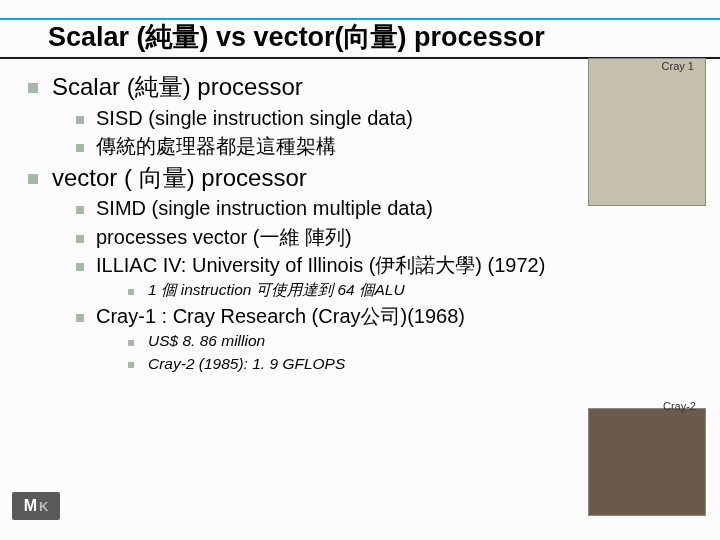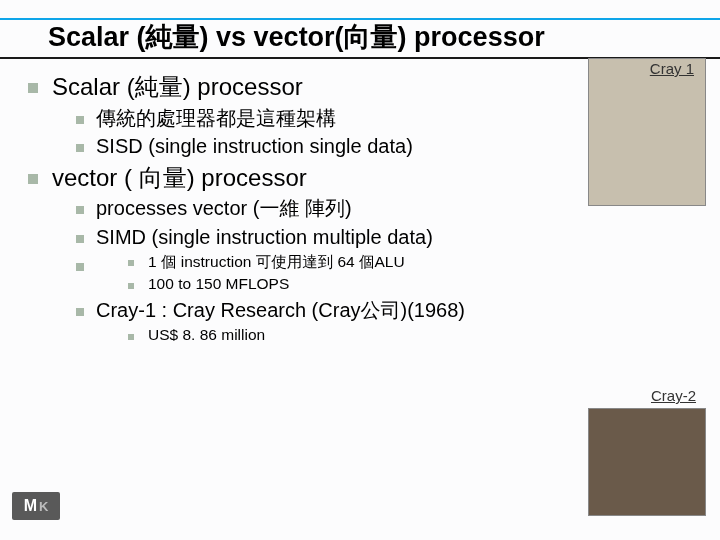--- a/index.html
+++ b/index.html
@@ -28,33 +28,33 @@
     content: "";
     position: absolute;
     left: 2px; top: 0.55em;
     width: 8px; height: 8px;
     background: #a8b8a8;
   }
   .lvl1 > li { font-size: 24px; padding-left: 26px; }
   .lvl1 > li::before { width: 10px; height: 10px; top: 0.5em; }
   .lvl2 { margin-left: 22px; }
   .lvl2 > li { font-size: 20px; }
-  .lvl3 { margin-left: 30px; }
+  .lvl3 { margin-left: 30px; font-style: italic; }
   .lvl3 > li { font-size: 15.5px; }
   .lvl3 > li::before { width: 6px; height: 6px; }
   .img-box {
     position: absolute;
     background: #c7bfae;
     border: 1px solid #888;
   }
   .img1 { right: 14px; top: 58px; width: 118px; height: 148px; }
   .img2 { right: 14px; bottom: 24px; width: 118px; height: 108px; background:#6a5a4a; }
-  .img-caption { position:absolute; font-size:15px; color:#333;text-decoration:underline; }
+  .img-caption { position:absolute; font-size:11px; color:#333; }
   .cap1 { right: 26px; top: 60px; }
-  .cap2 { right: 24px; bottom: 136px; }
+  .cap2 { right: 24px; bottom: 128px; }
   .logo {
     position: absolute;
     left: 12px; bottom: 20px;
     width: 48px; height: 28px;
     background: #595959;
     color: #fff;
     font-weight: bold;
     font-size: 16px;
     display: flex; align-items: center; justify-content: center;
     border-radius: 2px;
@@ -65,39 +65,40 @@
 <body>
 
 <div class="slide">
   <div class="title">Scalar (純量)  vs vector(向量) processor</div>
 
   <div class="content">
     <ul class="lvl1">
       <li>
         <span>Scalar (純量) processor</span>
         <ul class="lvl2">
+          <li>SISD (single instruction single data)</li>
           <li>傳統的處理器都是這種架構</li>
-          <li>SISD (single instruction single data)</li>
         </ul>
       </li>
       <li>
         <span>vector ( 向量) processor</span>
         <ul class="lvl2">
+          <li>SIMD (single instruction multiple data)</li>
           <li>processes vector (一維 陣列)</li>
-          <li>SIMD (single instruction multiple data)</li>
           <li>
+            <span>ILLIAC IV: University of Illinois (伊利諾大學) (1972)</span>
             <ul class="lvl3">
               <li>1 個 instruction 可使用達到  64 個ALU</li>
-              <li>100 to 150 MFLOPS</li>
             </ul>
           </li>
           <li>
             <span>Cray-1 : Cray Research (Cray公司)(1968)</span>
             <ul class="lvl3">
               <li>US$ 8. 86 million</li>
+              <li>Cray-2 (1985): 1. 9 GFLOPS</li>
             </ul>
           </li>
         </ul>
       </li>
     </ul>
   </div>
 </div>
 
 <div class="img-box img1"></div>
 <div class="img-caption cap1">Cray 1</div>

